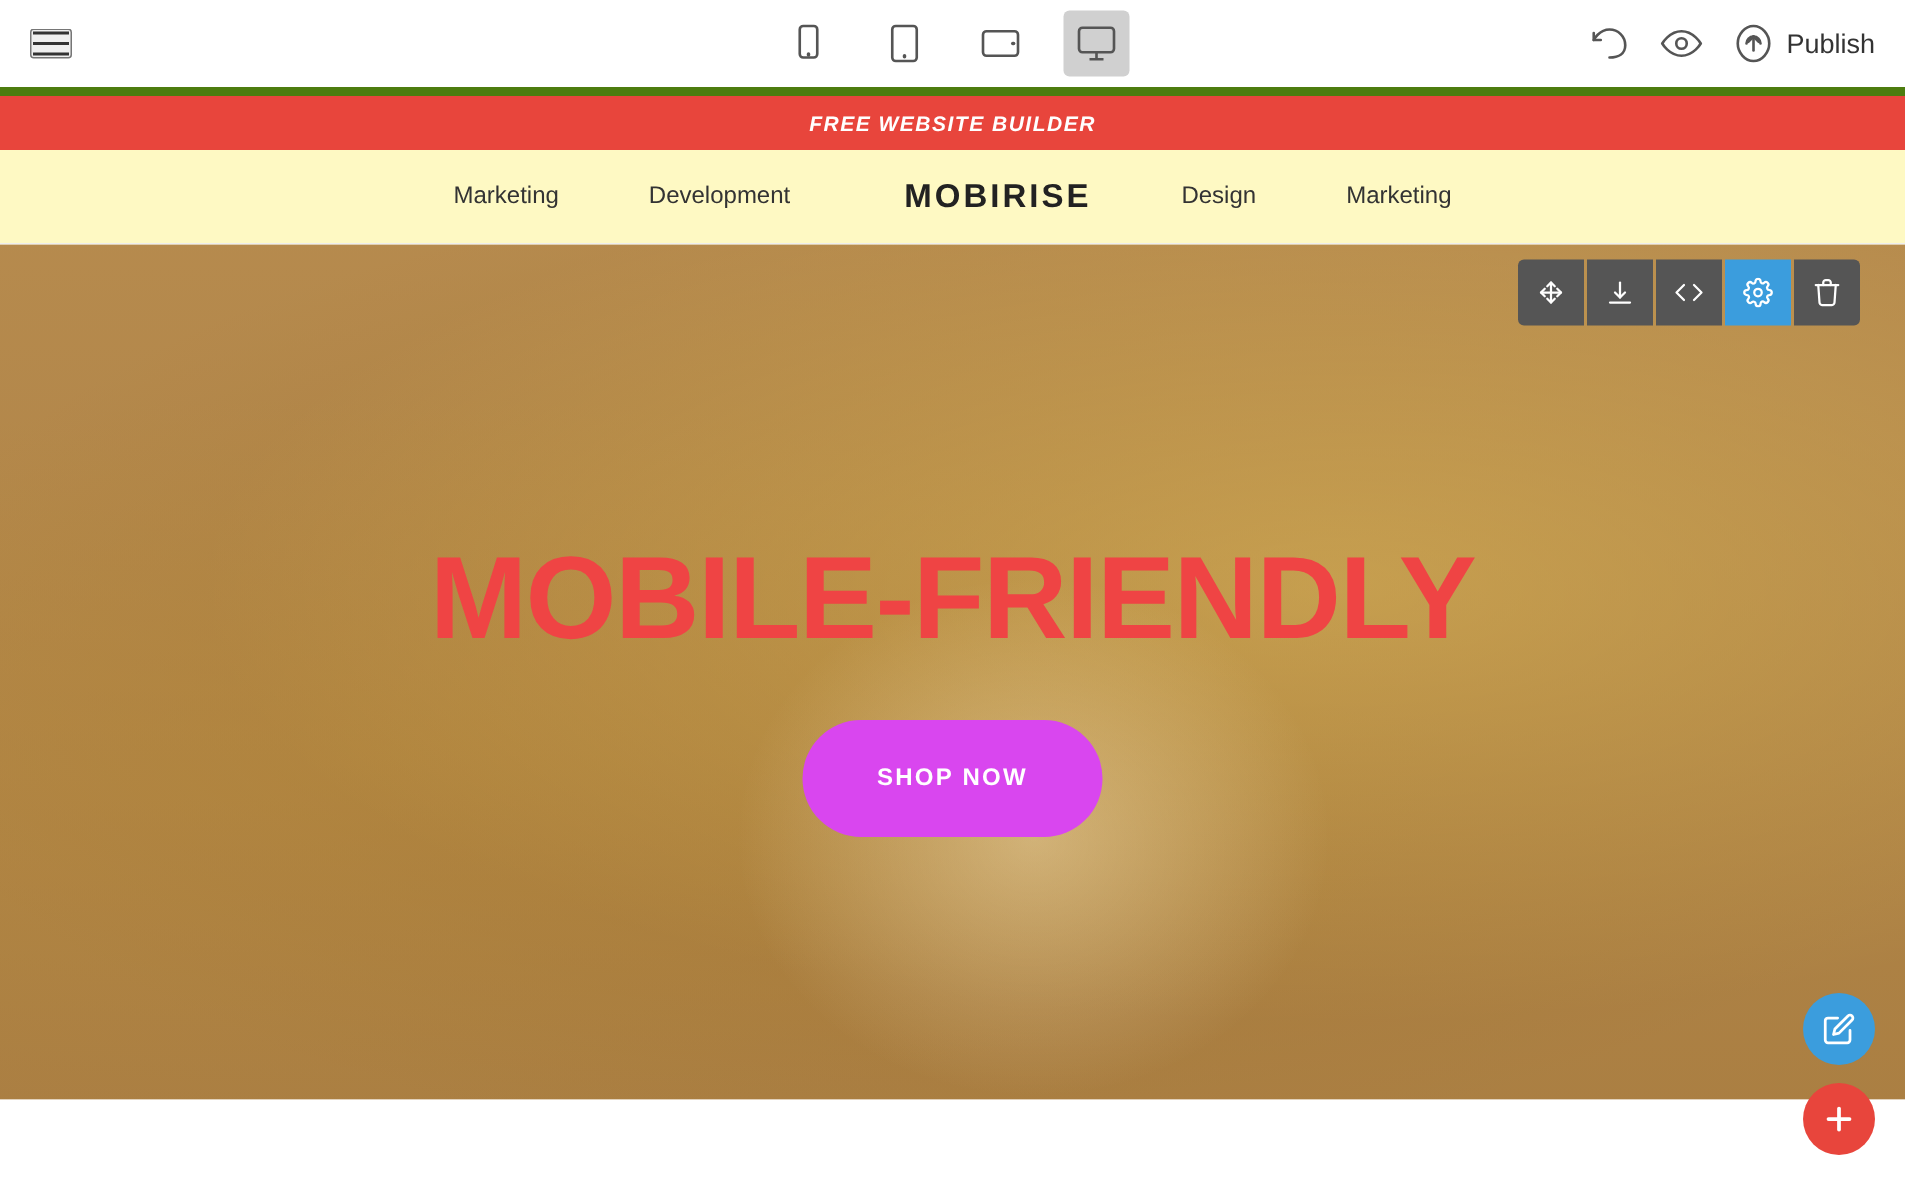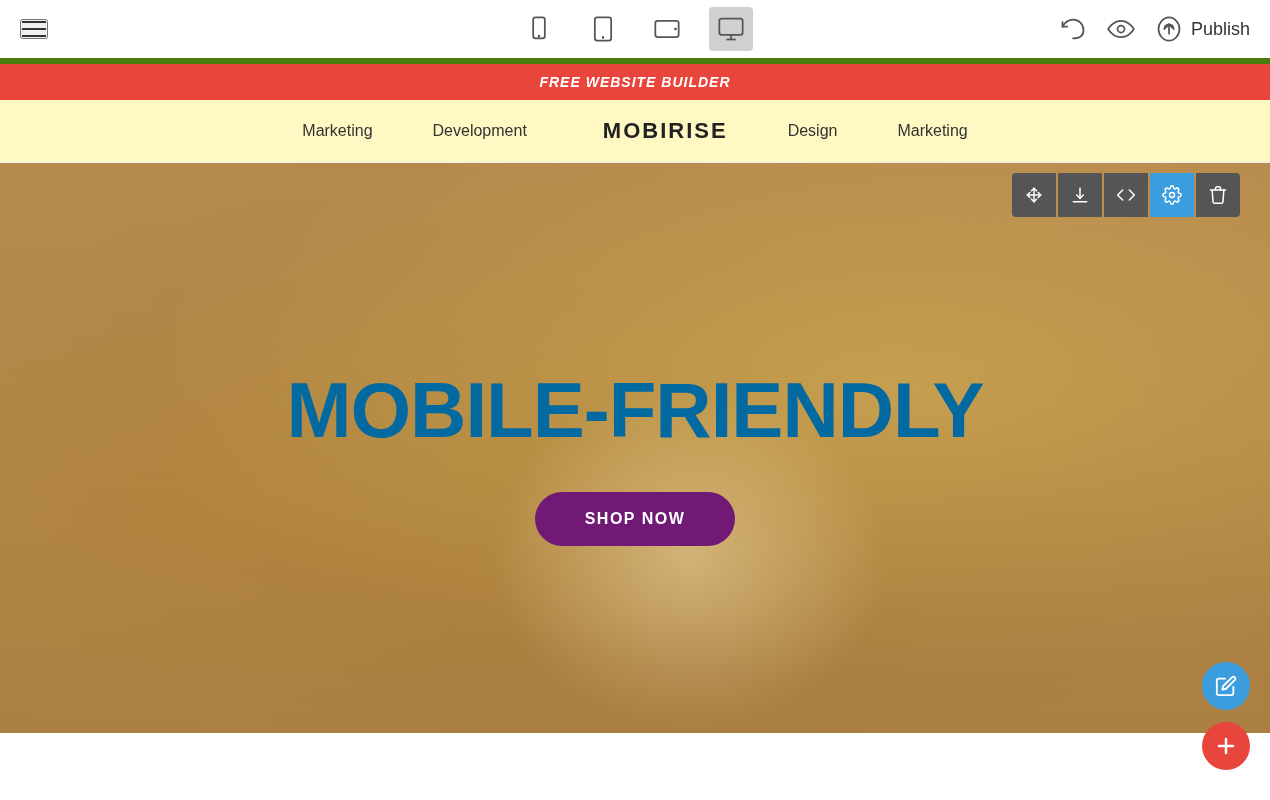--- a/index.html
+++ b/index.html
@@ -125,32 +125,32 @@
 
     .hero-content {
       position: relative;
       z-index: 2;
       text-align: center;
       padding: 60px 40px 40px;
     }
     .hero-title {
       font-size: 78px;
       font-weight: 900;
-      color: #0369a1;
+      color: #ef4444;
       line-height: 1.05;
       letter-spacing: -1px;
       text-transform: uppercase;
       margin-bottom: 40px;
     }
     .shop-btn {
-      background: #701a75;
+      background: #d946ef;
       color: #fff;
       border: none;
       border-radius: 50px;
-      padding: 18px 50px;
+      padding: 30px 50px;
       font-size: 16px;
       font-weight: 700;
       letter-spacing: 1.5px;
       cursor: pointer;
       text-transform: uppercase;
     }
 
     
     .section-toolbar {
       position: absolute;

